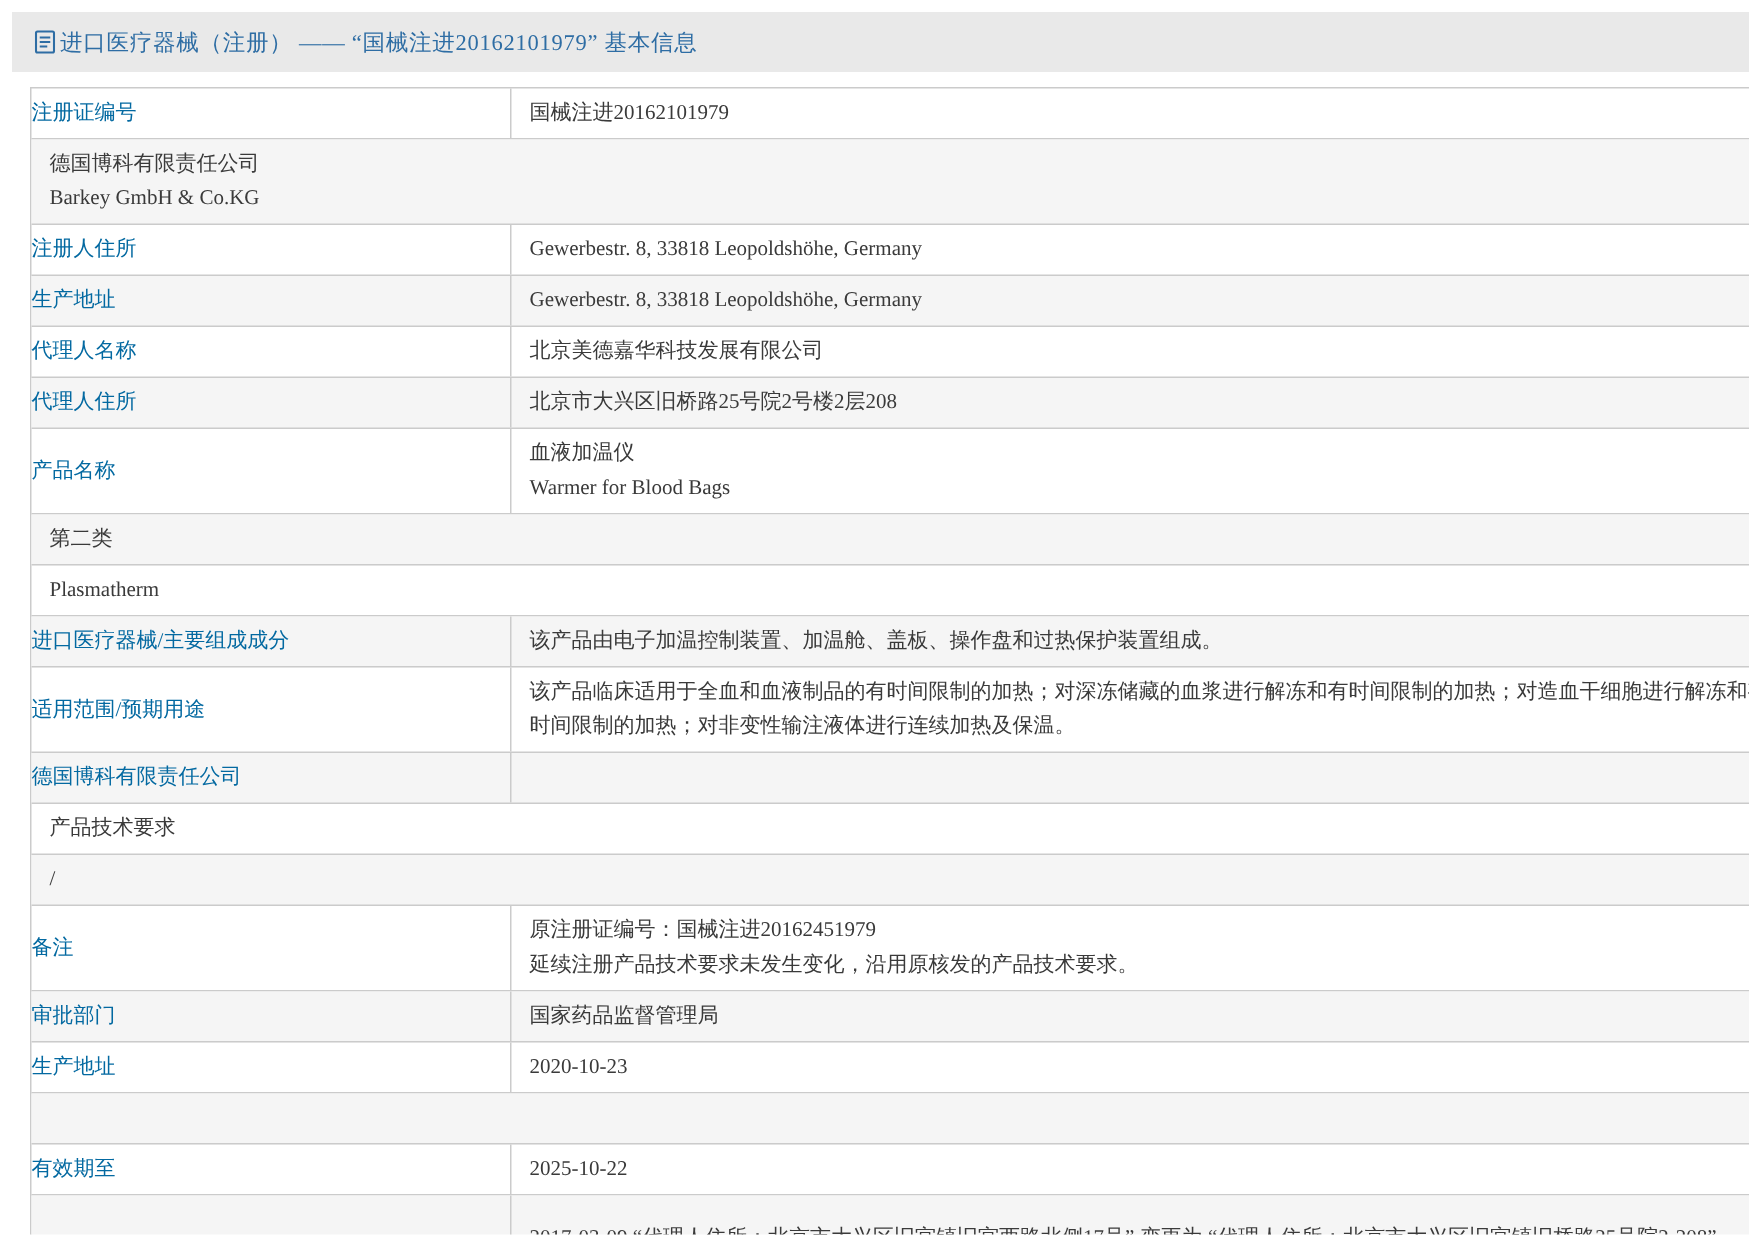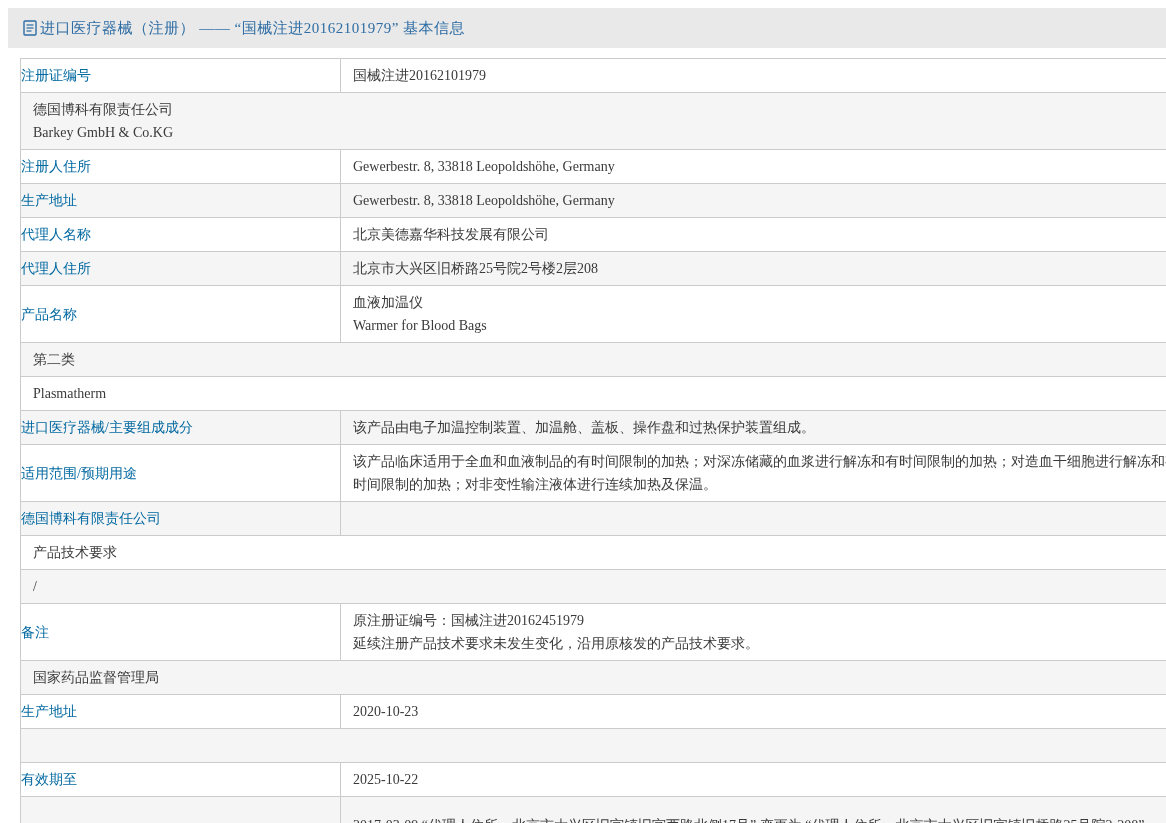--- a/index.html
+++ b/index.html
@@ -189,20 +189,21 @@
 
     <div class="row d">
       <div class="lbl">备注</div>
       <div class="val">
         <div class="line">原注册证编号：国械注进20162451979</div>
         <div class="line">延续注册产品技术要求未发生变化，沿用原核发的产品技术要求。</div>
       </div>
     </div>
 
     <div class="row s alt">
+      <div class="lbl">审批部门</div>
       <div class="val">
         <div class="line">国家药品监督管理局</div>
       </div>
     </div>
 
     <div class="row s">
       <div class="lbl">生产地址</div>
       <div class="val">
         <div class="line">2020-10-23</div>
       </div>

